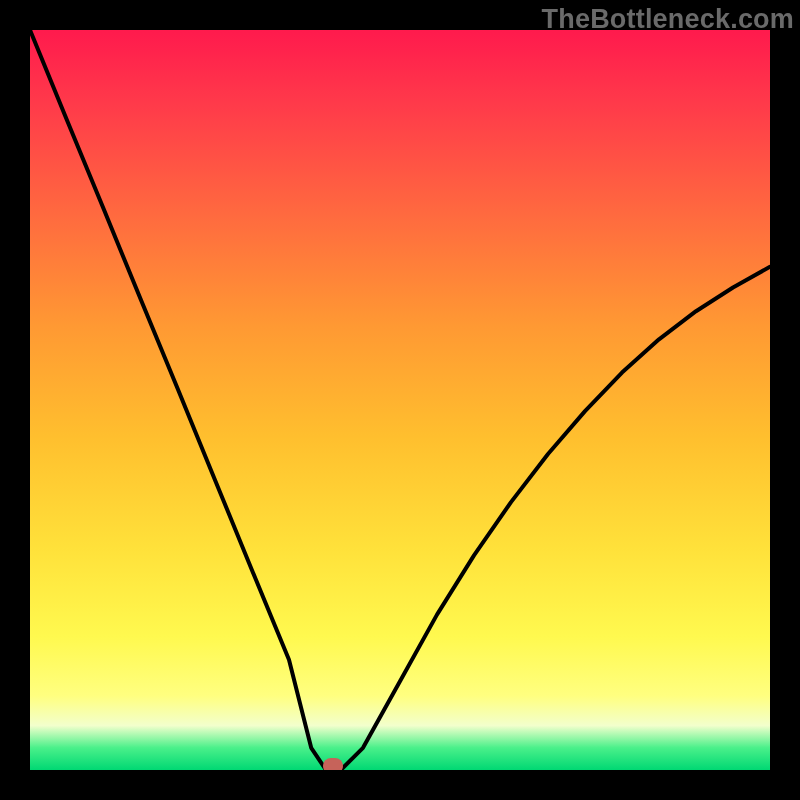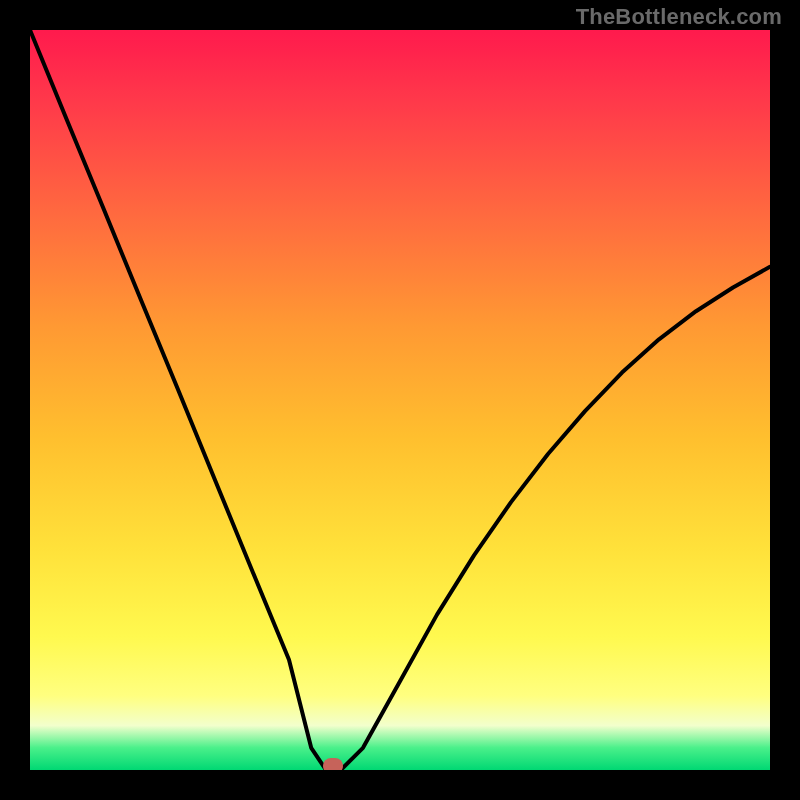--- a/index.html
+++ b/index.html
@@ -12,23 +12,23 @@
   }
   .frame {
     position: relative;
     width: 800px;
     height: 800px;
     background: #000;
   }
   .watermark {
     position: absolute;
     top: 4px;
-    right: 18px;
+    right: 6px;
     color: #6a6a6a;
-    font-size: 22px;
+    font-size: 27px;
     font-weight: 600;
     letter-spacing: 0.2px;
     z-index: 3;
   }
   .plot {
     position: absolute;
     left: 30px;
     top: 30px;
     width: 740px;
     height: 740px;

